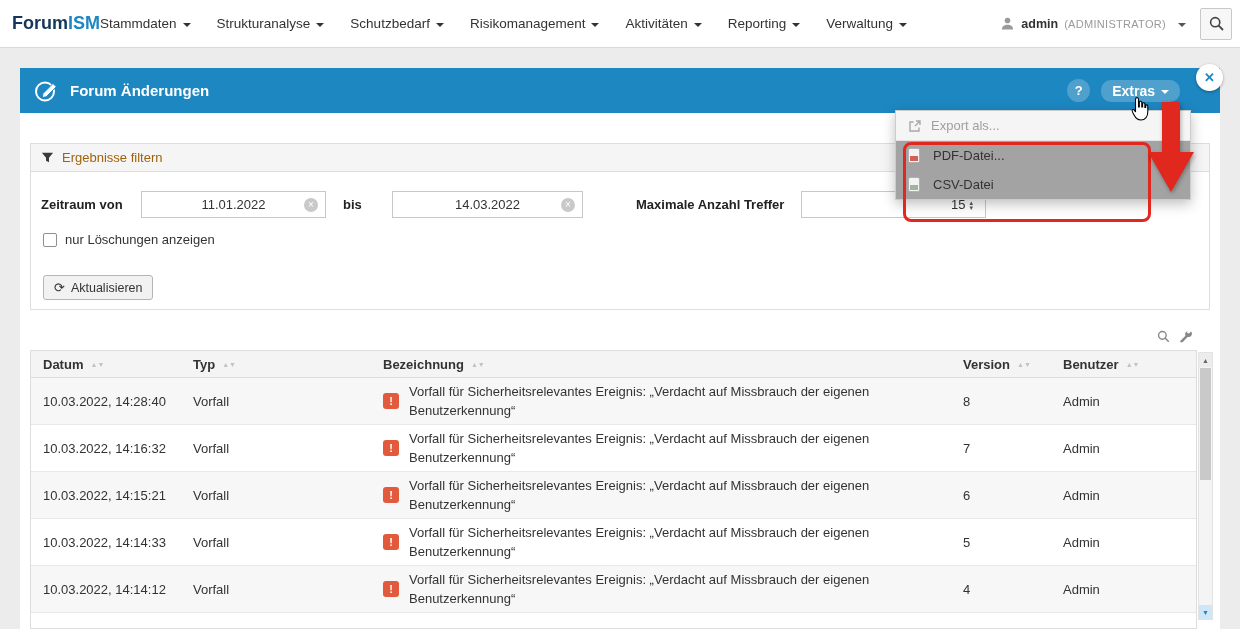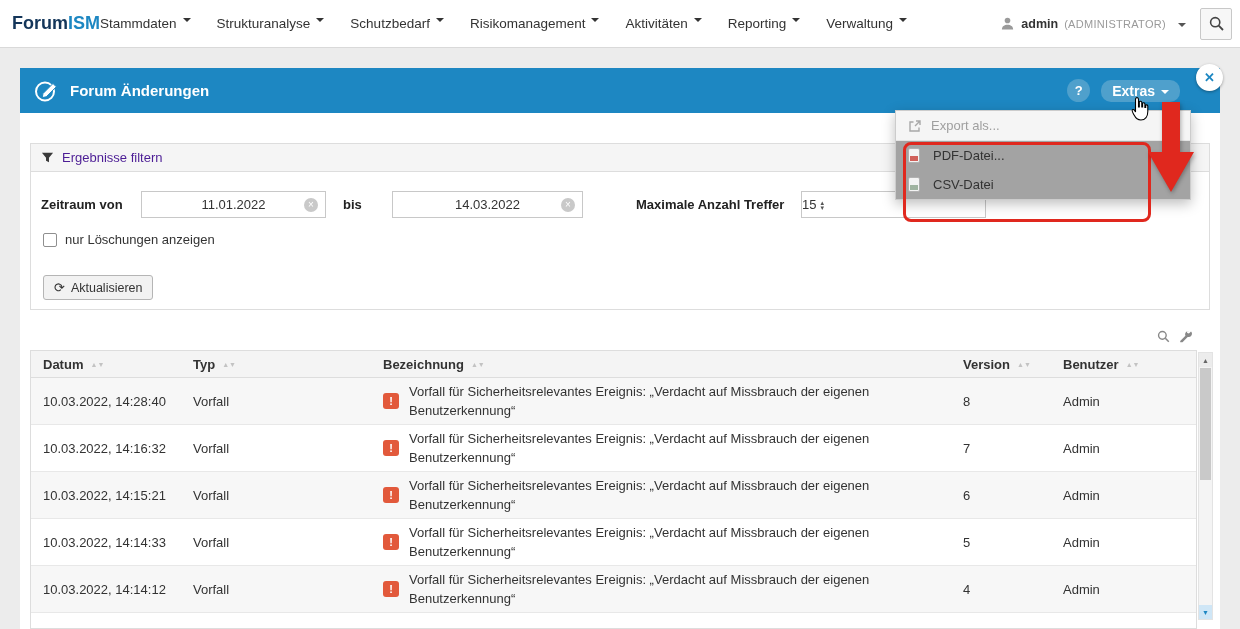--- a/index.html
+++ b/index.html
@@ -11,21 +11,21 @@
 
   
   .topnav {
     position:absolute; top:0; left:0; width:1240px; height:48px;
     background:#fff; border-bottom:1px solid #d9d9d9;
     display:flex; align-items:center; padding:0 8px 0 12px; z-index:10;
   }
   .logo { font-size:18px; font-weight:bold; cursor:pointer; white-space:nowrap; }
   .logo .p1 { color:#14365a; } .logo .p2 { color:#1d87c2; }
   .menu { display:flex; gap:26px; font-size:13.5px; color:#333; }
-  .menu-item { cursor:pointer; white-space:nowrap; display:flex; align-items:flex-start; }
+  .menu-item { cursor:pointer; white-space:nowrap; display:flex; align-items:center; }
   .caret { width:0; height:0; border-left:4px solid transparent; border-right:4px solid transparent;
            border-top:4px solid currentColor; display:inline-block; margin-left:6px; margin-top:2px; }
   .nav-right { margin-left:auto; display:flex; align-items:center; gap:14px; }
   .user { display:flex; align-items:center; gap:6px; cursor:pointer; color:#444; }
   .user-name { font-size:12.5px; font-weight:bold; color:#333; }
   .user-role { font-size:11px; color:#9a9a9a; letter-spacing:.3px; }
   .search-btn { width:32px; height:32px; border:1px solid #c8c8c8; background:#f7f7f7;
                 border-radius:2px; display:flex; align-items:center; justify-content:center; cursor:pointer; }
 
   
@@ -41,27 +41,27 @@
                 font-size:14px; font-weight:bold; cursor:pointer; display:flex; align-items:center; }
   .extras-btn .caret { border-top-color:#fff; }
   .close-btn { position:absolute; right:-3px; top:-4px; width:27px; height:27px; border-radius:50%;
                border:none; background:#fff; color:#1d87c2; font-weight:bold; font-size:13px; cursor:pointer;
                box-shadow:0 1px 3px rgba(0,0,0,.35); display:flex; align-items:center; justify-content:center; z-index:6; }
 
   
   .filterbox { position:absolute; left:10px; top:75px; width:1180px; height:167px;
                border:1px solid #ddd; background:#fff; }
   .filterbox-header { height:28px; background:#f5f5f5; border-bottom:1px solid #ddd;
-                      display:flex; align-items:center; gap:8px; padding:0 10px; font-size:13px; color:#4c1d95; }
+                      display:flex; align-items:center; gap:8px; padding:0 10px; font-size:13px; color:#a16207; }
   .lbl { position:absolute; top:53px; font-weight:bold; font-size:13px; color:#222; white-space:nowrap; }
   .lbl-von { left:10px; } .lbl-bis { left:312px; } .lbl-max { left:605px; }
   .input { position:absolute; top:47px; height:27px; border:1px solid #c8c8c8; background:#fff;
            display:flex; align-items:center; justify-content:center; font-size:13px; color:#333; cursor:text; }
   .input-von { left:110px; width:185px; } .input-bis { left:342px; width:191px;margin-left:19px; }
-  .input-max { left:770px; width:185px; justify-content:flex-start; padding-right:12px; gap:4px; }
+  .input-max { left:770px; width:185px; justify-content:flex-end; padding-right:12px; gap:4px; }
   .clear-icon { position:absolute; right:7px; top:50%; transform:translateY(-50%); width:14px; height:14px;
                 border-radius:50%; background:#c9c9c9; color:#fff; font-size:10px; line-height:14px;
                 text-align:center; cursor:pointer; }
   .spinner { display:flex; flex-direction:column; font-size:7px; line-height:5px; color:#555; cursor:pointer; }
   .checkbox-row { position:absolute; left:12px; top:88px; display:flex; align-items:center; gap:8px; }
   .checkbox { width:14px; height:14px; border:1px solid #8f8f8f; border-radius:2px; background:#fff; cursor:pointer; }
   .checkbox-label { font-size:13px; color:#333; }
   .refresh-btn { position:absolute; left:12px; top:131px; height:25px; padding:0 10px;
                  display:flex; align-items:center; gap:6px; border:1px solid #b5b5b5; border-radius:3px;
                  background:#f2f2f2; font-size:12.5px; color:#333; cursor:pointer; }

